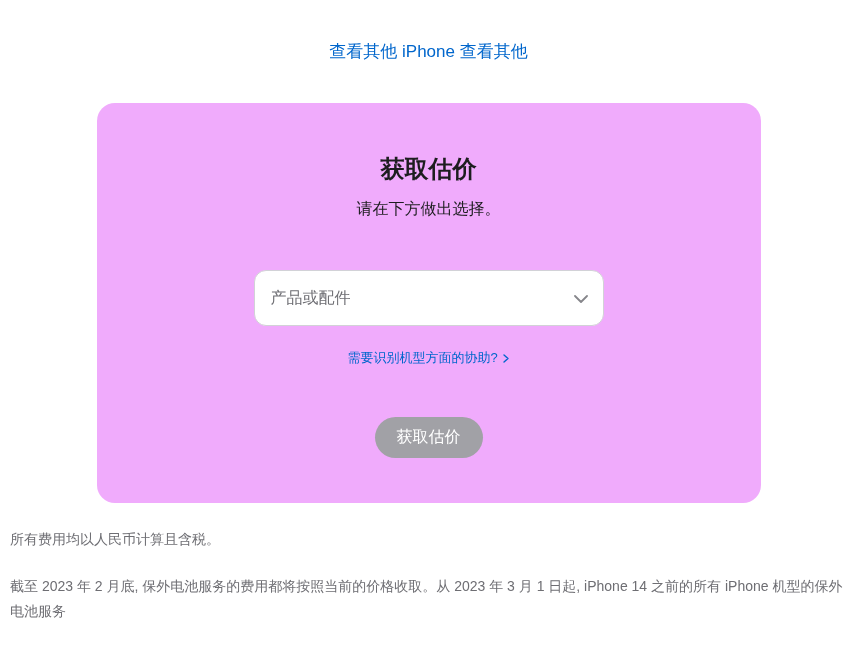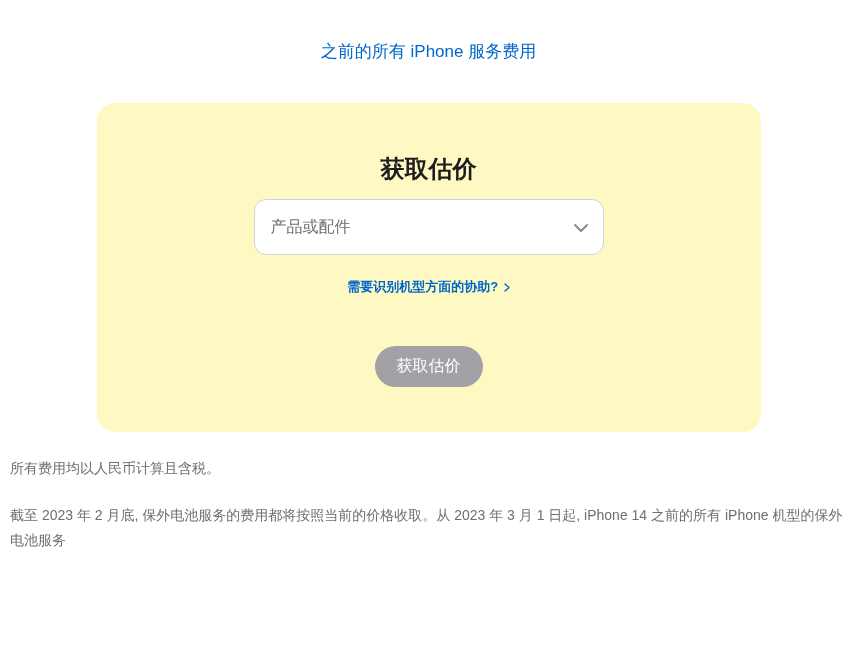--- a/index.html
+++ b/index.html
@@ -22,21 +22,21 @@
     .top-link {
       text-align: center;
       margin-bottom: 40px;
     }
     .top-link a {
       color: #0066cc;
       text-decoration: none;
       font-size: 17px;
     }
     .card {
-      background: #fef9c3;
+      background: #f0abfc;
       border-radius: 18px;
       max-width: 664px;
       margin: 0 auto;
       padding: 50px 40px 45px;
       text-align: center;
     }
     .card-title {
       font-size: 24px;
       font-weight: 600;
       color: #1d1d1f;
@@ -76,21 +76,20 @@
       color: #86868b;
     }
     .help-link {
       margin-top: 8px;
       margin-bottom: 50px;
     }
     .help-link a {
       color: #0066cc;
       text-decoration: none;
       font-size: 13px;
-      font-weight: bold;
     }
     .help-chevron {
       display: inline-block;
       vertical-align: middle;
       margin-left: 2px;
     }
     .submit-btn {
       background: #a1a1a6;
       color: #ffffff;
       border: none;
@@ -109,25 +108,26 @@
     }
     .footer-para {
       margin-bottom: 22px;
     }
   </style>
 </head>
 <body>
 
 <div class="container">
   <div class="top-link">
-    <a href="#">之前的所有 iPhone 服务费用</a>
+    <a href="#">查看其他 iPhone 查看其他</a>
   </div>
 
   <div class="card">
     <h2 class="card-title">获取估价</h2>
+    <p class="card-subtitle">请在下方做出选择。</p>
 
     <div class="select-wrapper">
       <div class="select-field">
         <span>产品或配件</span>
       </div>
       <span class="chevron">
         <svg width="14" height="8" viewBox="0 0 14 8" fill="none">
           <path d="M1 1L7 7L13 1" stroke="#86868b" stroke-width="1.8" stroke-linecap="round" stroke-linejoin="round"></path>
         </svg>
       </span>

